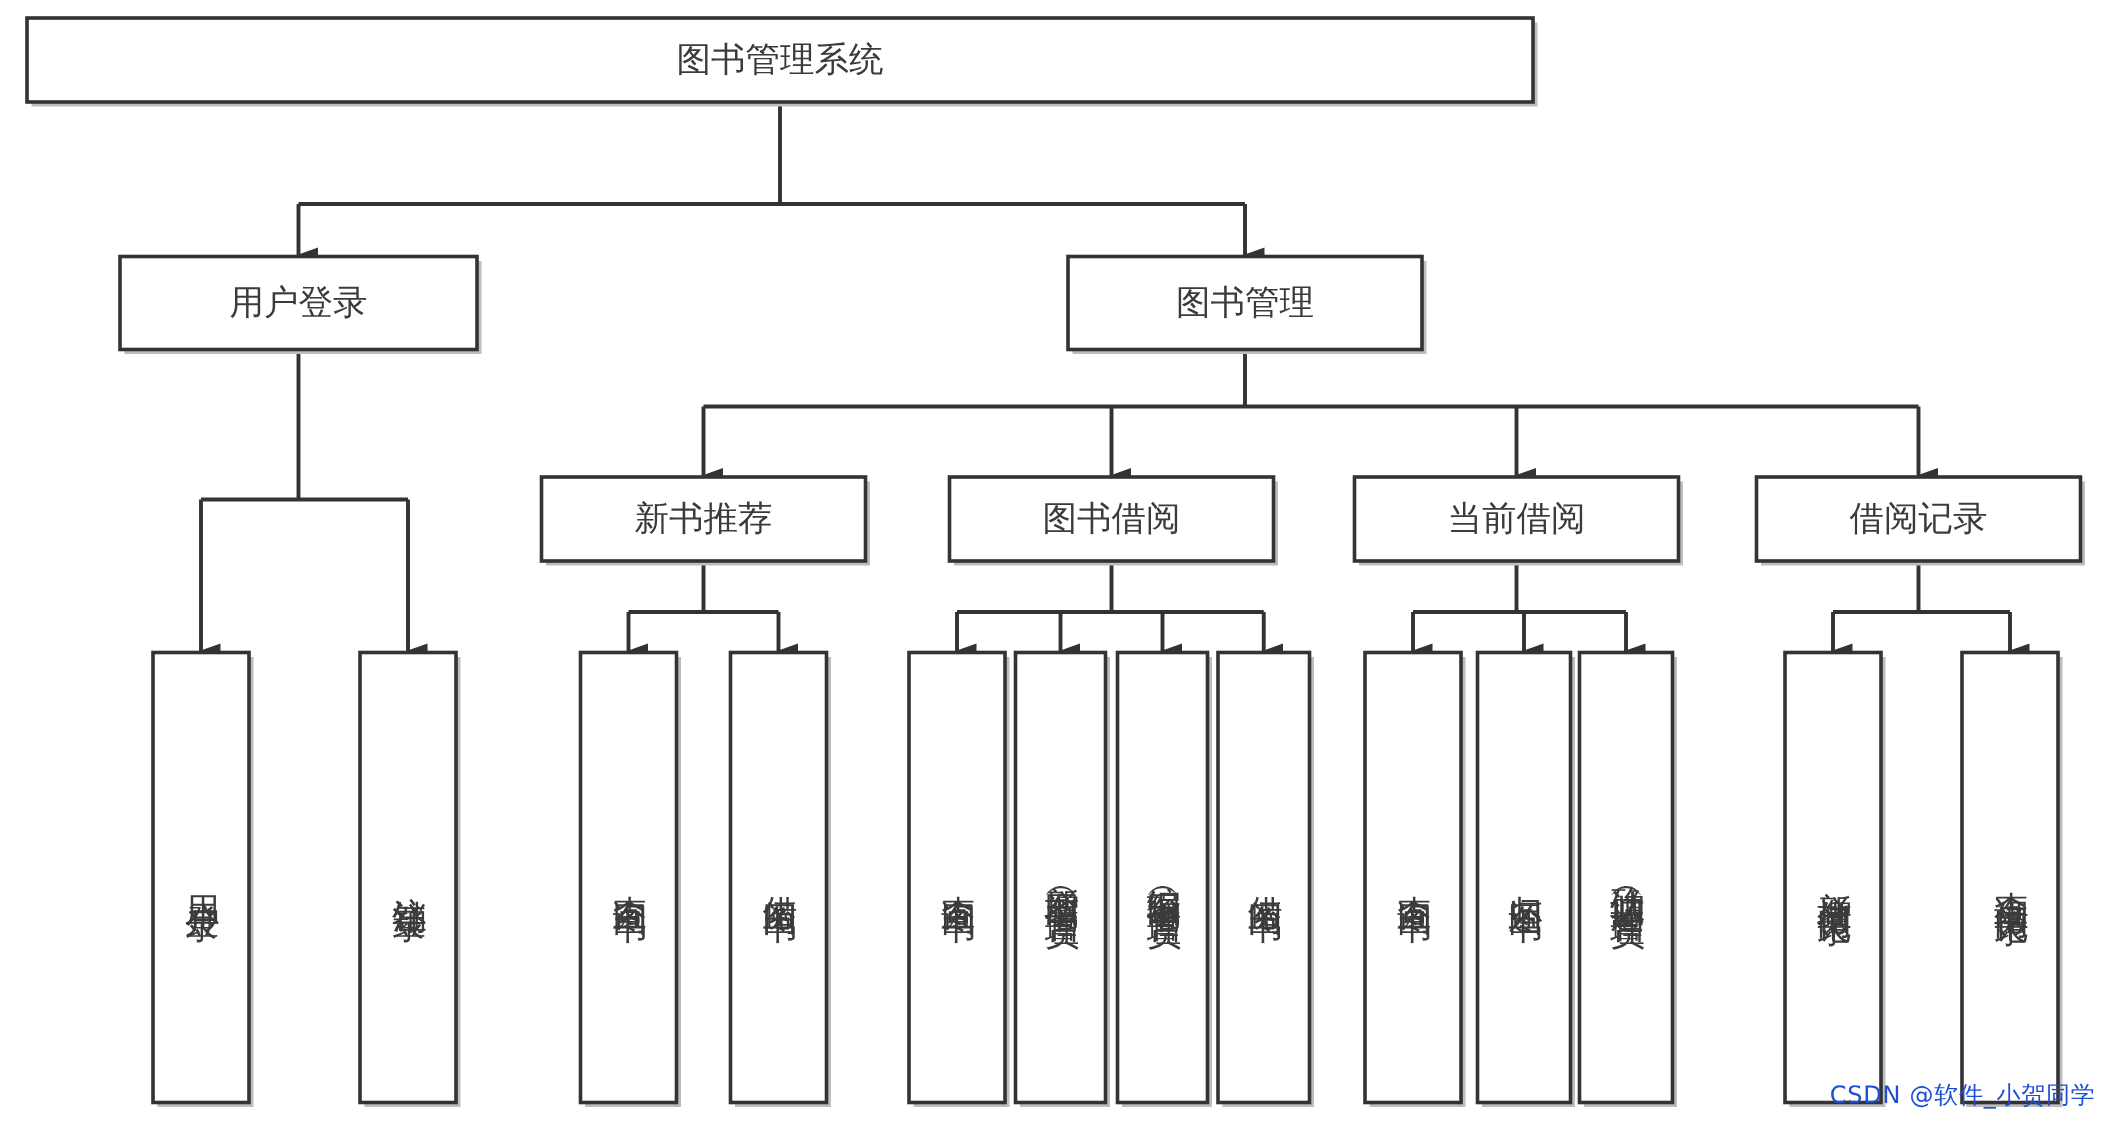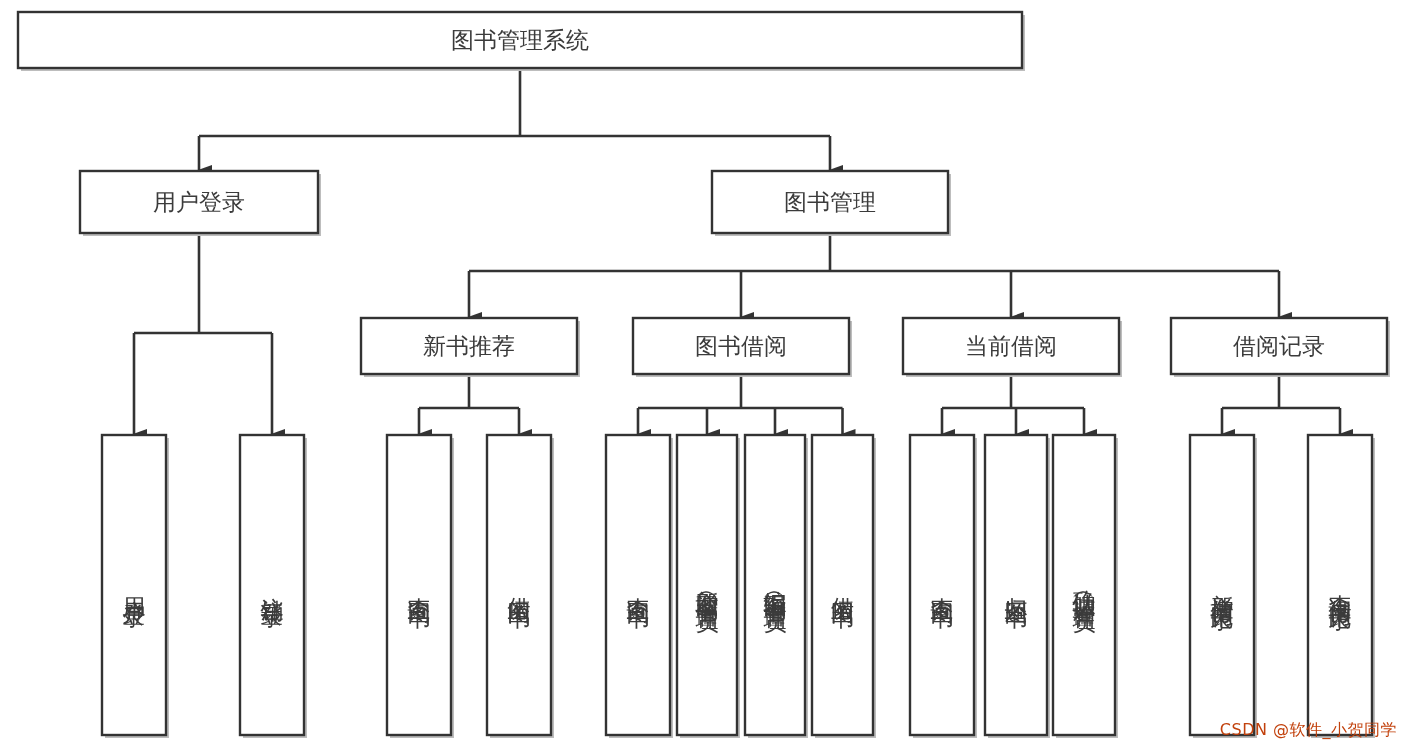--- a/index.html
+++ b/index.html
@@ -67,21 +67,21 @@
     line-height: 1;
     white-space: nowrap;
     pointer-events: none;
   }
   .watermark {
     position: absolute;
     right: 8px;
     bottom: 6px;
     font-family: "DejaVu Sans", "Liberation Sans", sans-serif;
     font-size: 16px;
-    color: #c2410c;
+    color: #1d4ed8;
     letter-spacing: 0.5px;
     white-space: nowrap;
   }
 </style>
 </head>
 <body>
 
 <div id="diagram-root">
 
   <svg id="diagram-svg" viewBox="0 0 1405 747" xmlns="http://www.w3.org/2000/svg">

